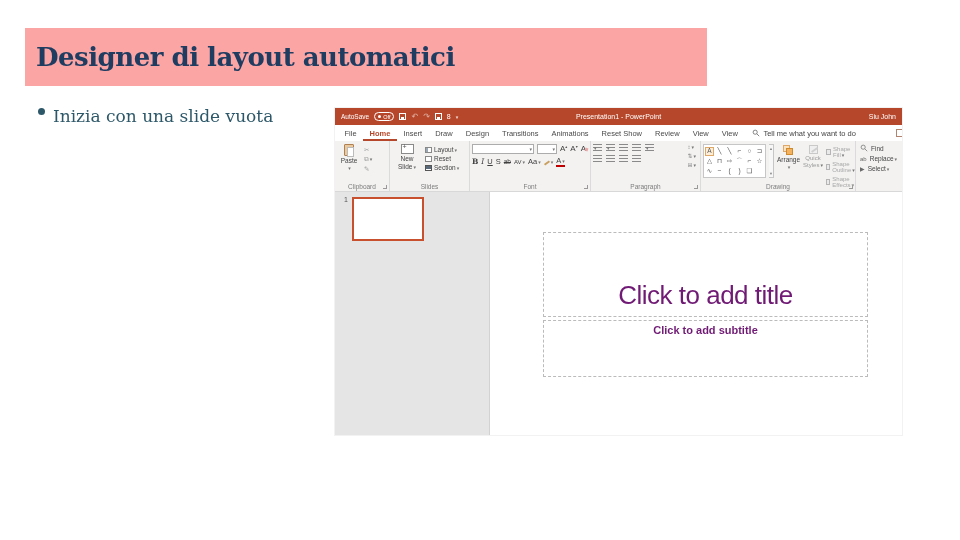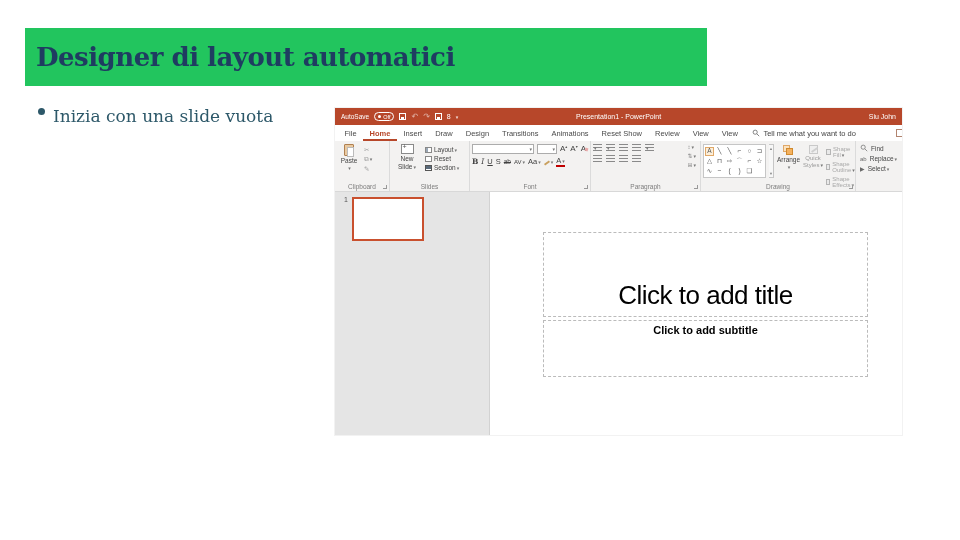--- a/index.html
+++ b/index.html
@@ -2,21 +2,21 @@
 <html><head>
 <meta charset="utf-8">
 <style>
   * { box-sizing: border-box; margin: 0; padding: 0; }
   html,body { background:#fff; }
   .stage { position:relative; width:960px; height:540px; background:#fff; overflow:hidden;
            font-family:"Liberation Sans", sans-serif; }
 
   
   .banner { position:absolute; left:25px; top:28px; width:682px; height:58px;
-            background:#22c55e; display:flex; align-items:center; padding-left:11px; }
+            background:#fca5a5; display:flex; align-items:center; padding-left:11px; }
   .banner h1 { font-family:"DejaVu Serif", serif; font-weight:bold; font-size:26px;
                letter-spacing:-0.5px; color:#1F3C61; }
 
   
   .bullet-row { position:absolute; left:38px; top:106px; display:flex; gap:8px; }
   .bullet-dot { width:7px; height:7px; border-radius:50%; background:#2D5869; margin-top:2px; }
   .bullet-text { font-family:"DejaVu Serif", serif; font-size:17px; color:#2D5869; }
 
   
   .shot { position:absolute; left:335px; top:108px; width:567px; height:327px; overflow:hidden;
@@ -135,21 +135,21 @@
   .erow { display:flex; align-items:center; gap:3px; }
   .e-ic { font-size:6px; color:#6a6a6a; line-height:1; }
 
   
   .content { display:flex; height:243px; }
   .thumbs { width:155px; background:#E5E5E5; border-right:1px solid #D2D2D2; position:relative; }
   .slide-num { position:absolute; left:9px; top:4px; font-size:7px; color:#555; }
   .thumb { position:absolute; left:17px; top:5px; width:72px; height:44px; background:#fff;
            border:2px solid #C9502E; }
   .canvas { flex:1; position:relative; background:#fff; }
-  .ph { position:absolute; left:53px; width:325px; border:1px dashed #BBBBBB; color:#000000; }
+  .ph { position:absolute; left:53px; width:325px; border:1px dashed #BBBBBB; color:#701a75; }
   .ph-title { top:40px; height:85px; display:flex; align-items:flex-end; justify-content:center;
               padding-bottom:5px; font-size:26px; letter-spacing:-0.5px; }
   .ph-sub { top:128px; height:57px; text-align:center; font-size:11px; padding-top:3px;font-weight:bold; }
 </style>
 </head>
 <body>
 
 <div class="stage">
 
   <div class="banner">

